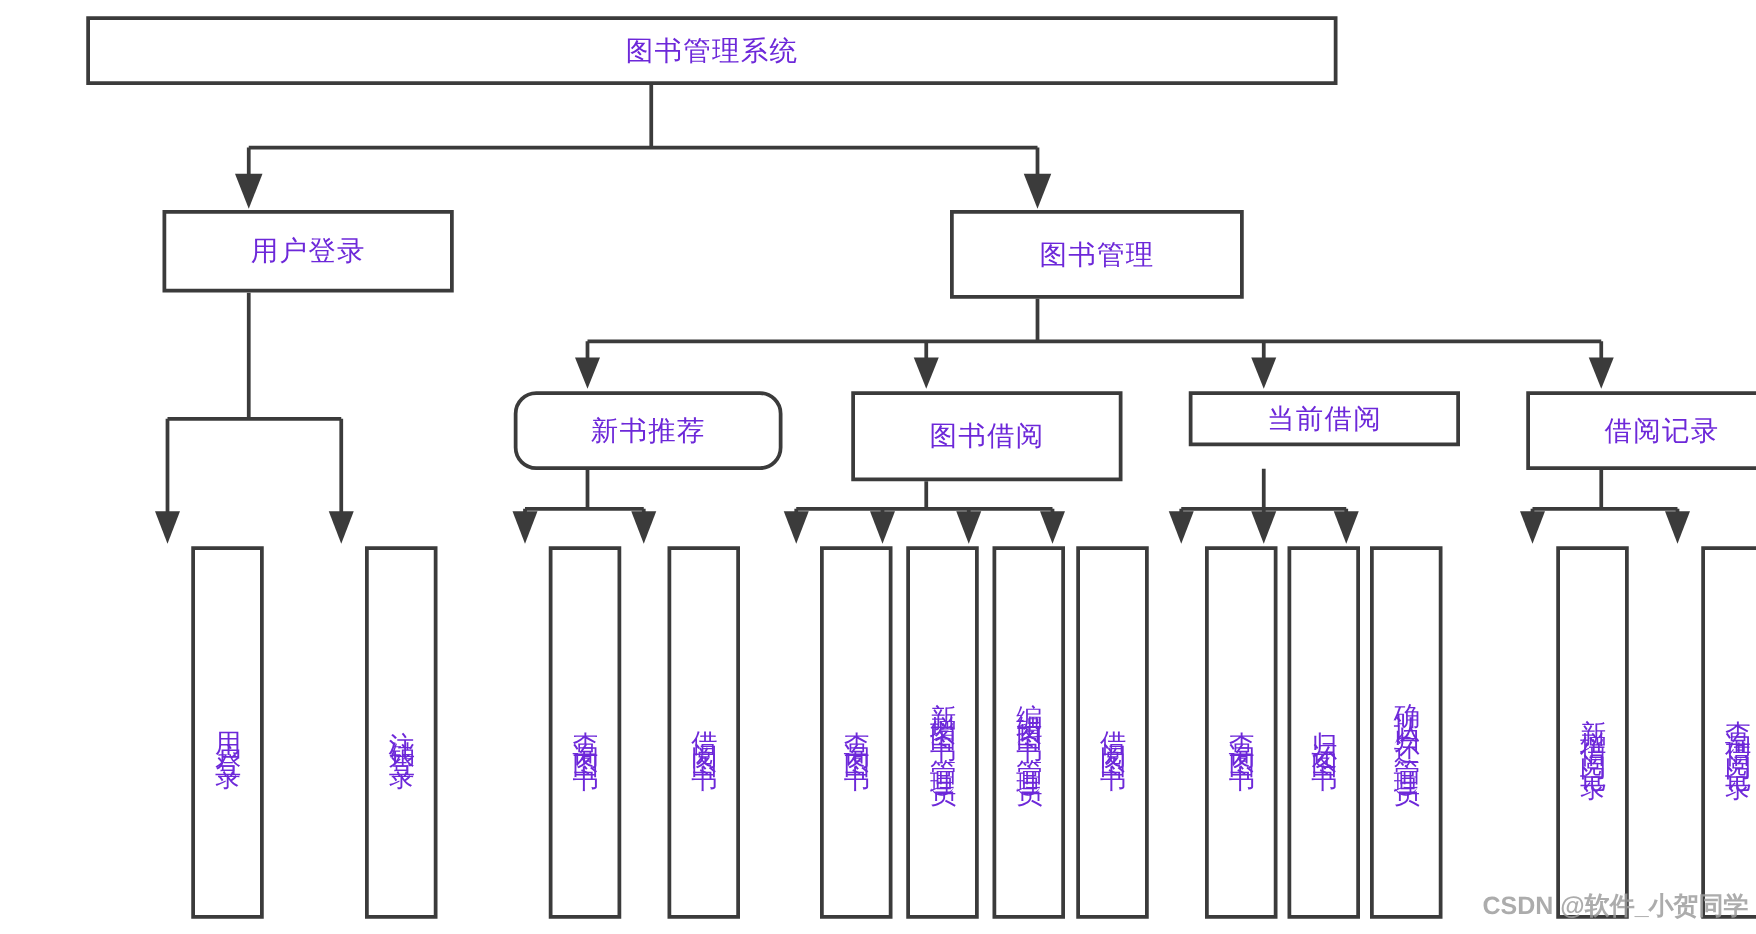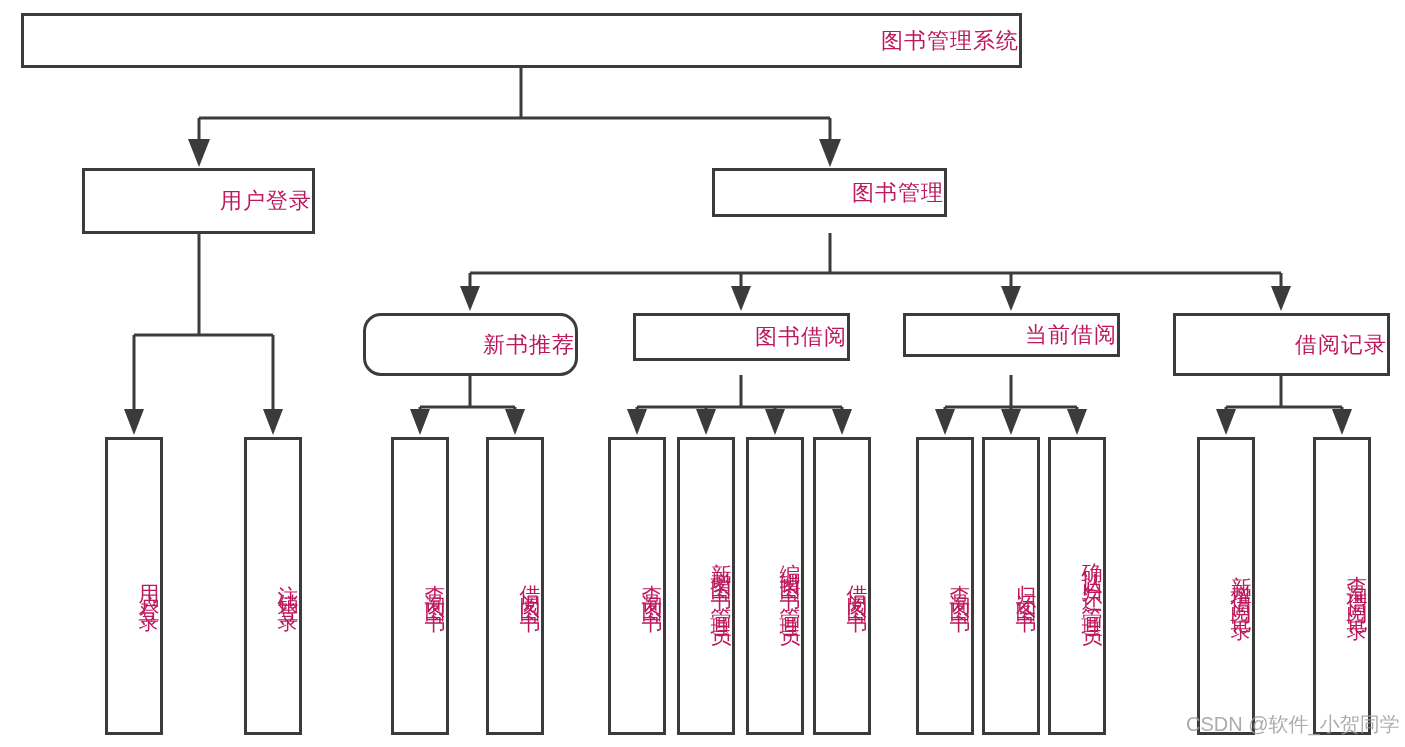--- a/index.html
+++ b/index.html
@@ -22,23 +22,24 @@
     top: 0;
     z-index: 1;
   }
   .box {
     position: absolute;
     box-sizing: border-box;
     background: #ffffff;
     border: 3px solid #3b3b3b;
     display: flex;
     align-items: center;
-    justify-content: flex-end;
+    justify-content: center;
     z-index: 2;
-    color: #be185d;
+    color: #6d28d9;
+    margin-left: 48px;
   }
   .box.h span {
     font-size: 22px;
     letter-spacing: 1px;
     white-space: nowrap;
   }
   .box.v span {
     writing-mode: vertical-rl;
     text-orientation: mixed;
     font-size: 21px;
@@ -99,28 +100,28 @@
     </g>
   </svg>
 
   <div class="box h" style="left:21px; top:13px; width:1001px; height:55px;">
     <span>图书管理系统</span>
   </div>
 
   <div class="box h" style="left:82px; top:168px; width:233px; height:66px;">
     <span>用户登录</span>
   </div>
-  <div class="box h" style="left:712px; top:168px; width:235px; height:49px;">
+  <div class="box h" style="left:712px; top:168px; width:235px; height:71px;">
     <span>图书管理</span>
   </div>
 
   <div class="box h" style="left:363px; top:313px; width:215px; height:63px;border-radius:18px;">
     <span>新书推荐</span>
   </div>
-  <div class="box h" style="left:633px; top:313px; width:217px; height:48px;">
+  <div class="box h" style="left:633px; top:313px; width:217px; height:72px;">
     <span>图书借阅</span>
   </div>
   <div class="box h" style="left:903px; top:313px; width:217px; height:44px;">
     <span>当前借阅</span>
   </div>
   <div class="box h" style="left:1173px; top:313px; width:217px; height:63px;">
     <span>借阅记录</span>
   </div>
 
   <div class="box v" style="left:105px; top:437px; width:58px; height:298px;">
@@ -160,15 +161,15 @@
     <span>确认归还（管理员）</span>
   </div>
 
   <div class="box v" style="left:1197px; top:437px; width:58px; height:298px;">
     <span>新增借阅记录</span>
   </div>
   <div class="box v" style="left:1313px; top:437px; width:58px; height:298px;">
     <span>查询借阅记录</span>
   </div>
 
-  <div class="watermark" style="left:1186px; top:711px;">CSDN @软件_小贺同学</div>
+  <div class="watermark" style="left:1186px; top:711px;font-weight:bold;">CSDN @软件_小贺同学</div>
 
 </div>
 
 </body></html>

